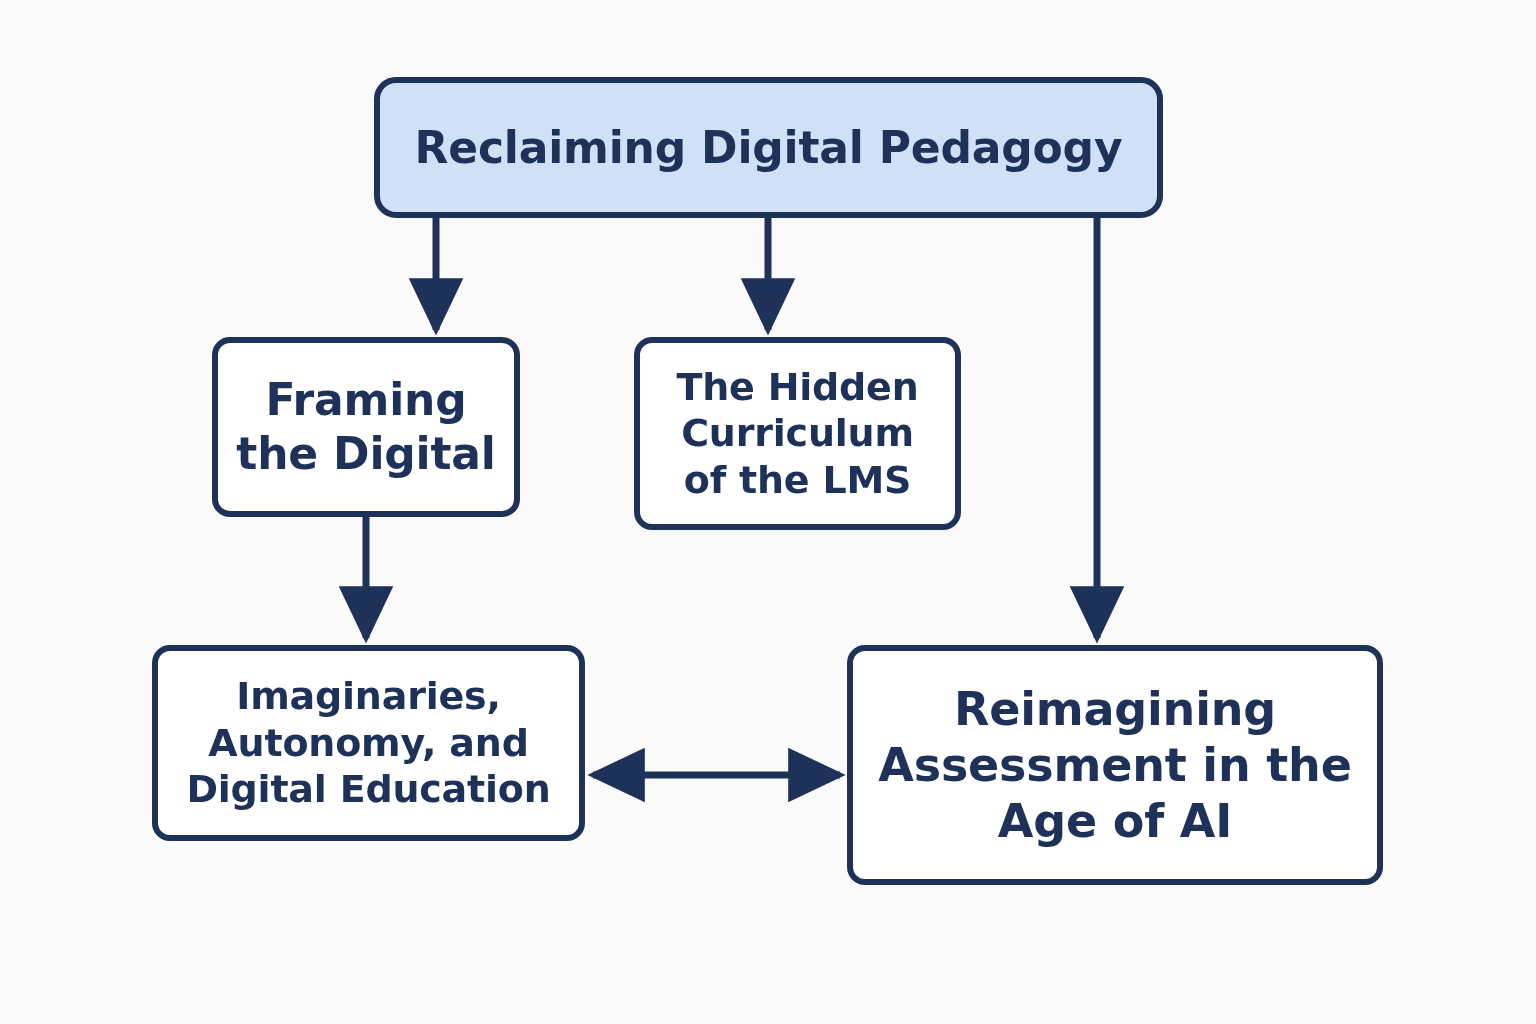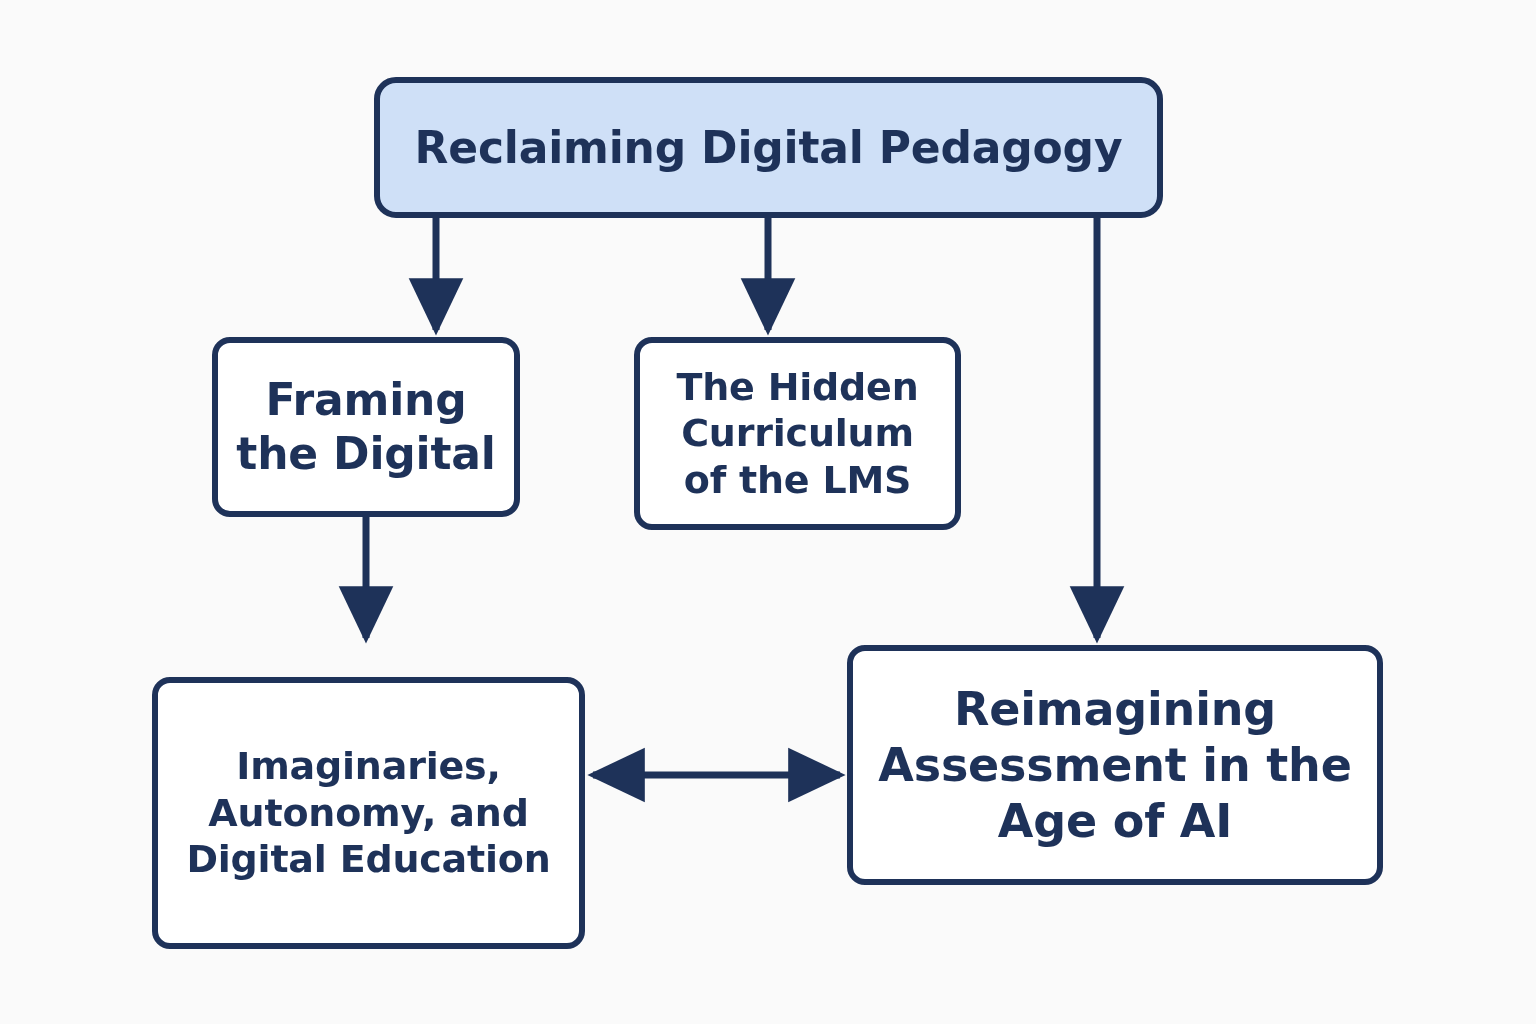--- a/index.html
+++ b/index.html
@@ -63,23 +63,22 @@
     font-size: 44px;
   }
   #node-lms {
     left: 607px; top: 337px;
     width: 327px; height: 193px;
     font-size: 38px;
     margin-left: 27px;
   }
   #node-imaginaries {
     left: 152px; top: 645px;
-    width: 433px; height: 272px;
+    width: 433px; height: 196px;
     font-size: 38px;
-    margin-top: 32px;
   }
   #node-assessment {
     left: 847px; top: 645px;
     width: 536px; height: 240px;
     font-size: 46px;
   }
 </style>
 </head>
 <body>
 

